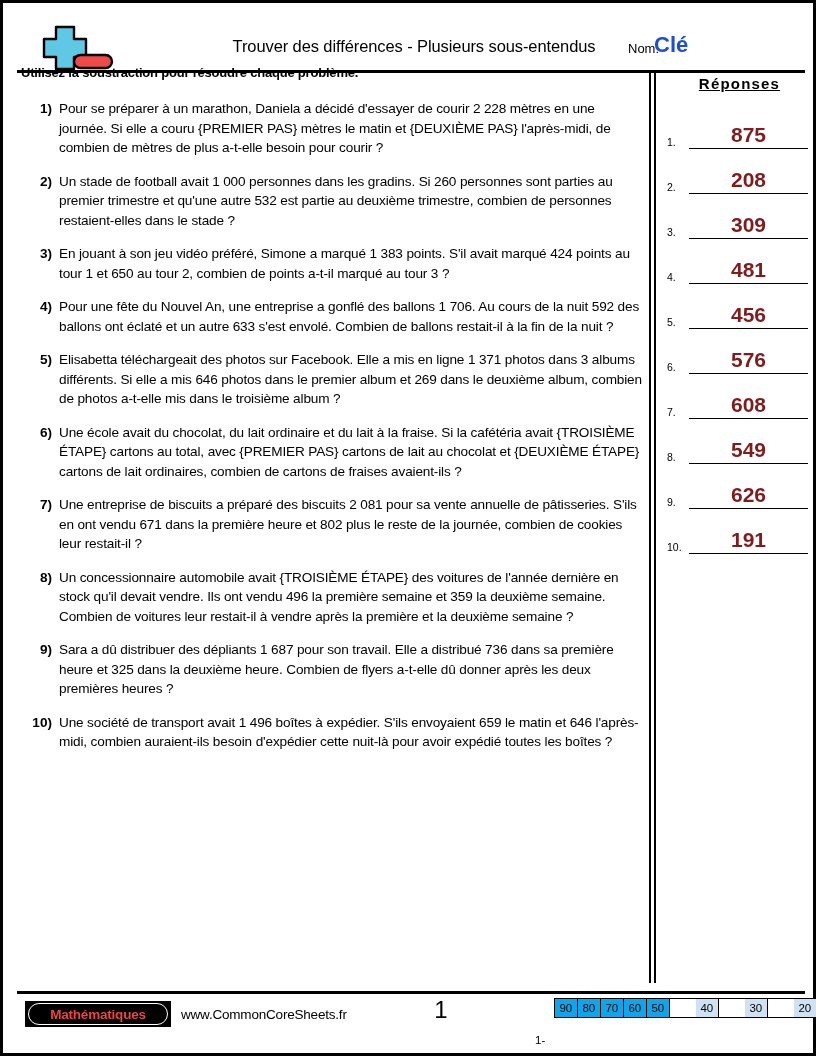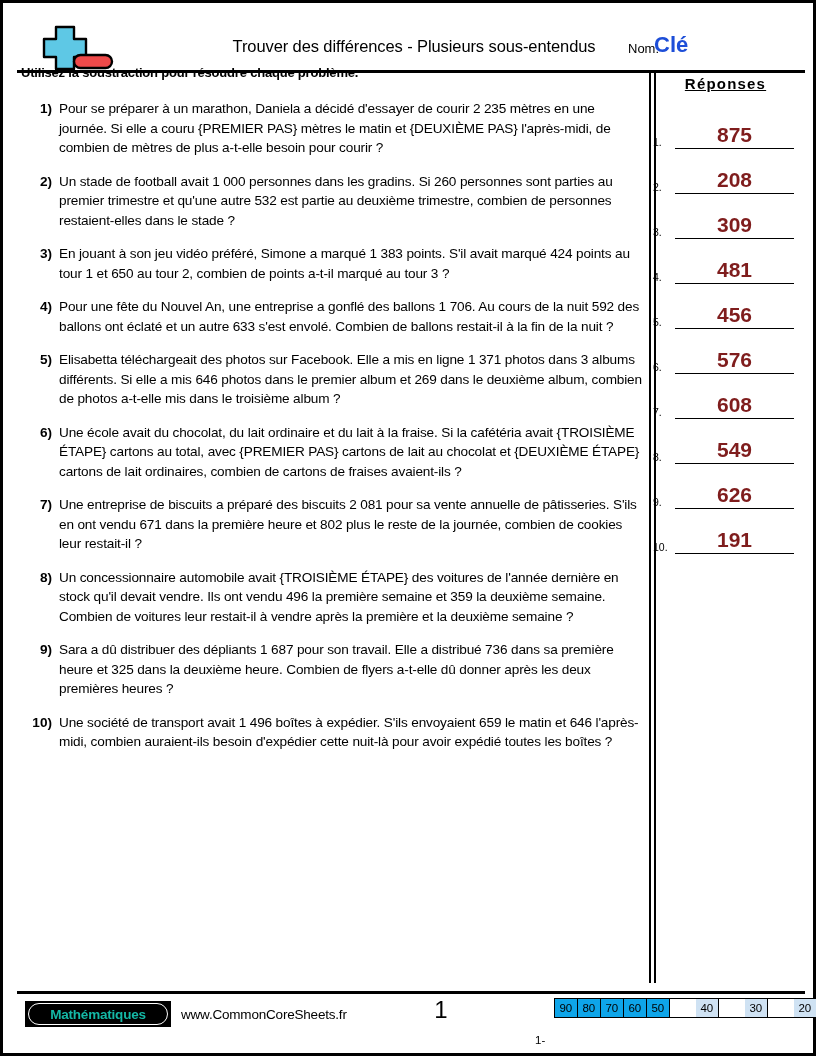--- a/index.html
+++ b/index.html
@@ -132,21 +132,21 @@
   .q-text {
     flex: 1 1 auto;
     font-size: 13.6px;
     line-height: 19.5px;
     letter-spacing: -0.15px;
   }
 
   
   .answers {
     position: absolute;
-    left: 650px;
+    left: 664px;
     top: 68px;
     width: 145px;
   }
   .answers-title {
     text-align: center;
     font-size: 15px;
     font-weight: bold;
     letter-spacing: 1.2px;
     text-decoration: underline;
     padding-top: 4px;
@@ -200,21 +200,21 @@
     background: #000;
     display: flex;
     align-items: center;
     justify-content: center;
   }
   .brand-pill {
     width: 138px;
     height: 20px;
     border: 1.6px solid #ffffff;
     border-radius: 11px;
-    color: #14b8a6;
+    color: #ef4444;
     font-size: 13.5px;
     font-weight: bold;
     display: flex;
     align-items: center;
     justify-content: center;
     letter-spacing: -0.2px;
   }
   .site {
     position: absolute;
     left: 178px;
@@ -292,21 +292,21 @@
 
   <div class="divider">
     <i class="a"></i>
       <i class="b"></i>
   </div>
 
   <div class="questions">
 
     <div class="q">
       <div class="q-num">1)</div>
-      <div class="q-text">Pour se préparer à un marathon, Daniela a décidé d'essayer de courir 2 235 mètres en une journée. Si elle a couru {PREMIER PAS} mètres le matin et {DEUXIÈME PAS} l'après-midi, de combien de mètres de plus a-t-elle besoin pour courir ?</div>
+      <div class="q-text">Pour se préparer à un marathon, Daniela a décidé d'essayer de courir 2 228 mètres en une journée. Si elle a couru {PREMIER PAS} mètres le matin et {DEUXIÈME PAS} l'après-midi, de combien de mètres de plus a-t-elle besoin pour courir ?</div>
     </div>
 
     <div class="q">
       <div class="q-num">2)</div>
       <div class="q-text">Un stade de football avait 1 000 personnes dans les gradins. Si 260 personnes sont parties au premier trimestre et qu'une autre 532 est partie au deuxième trimestre, combien de personnes restaient-elles dans le stade ?</div>
     </div>
 
     <div class="q">
       <div class="q-num">3)</div>
       <div class="q-text">En jouant à son jeu vidéo préféré, Simone a marqué 1 383 points. S'il avait marqué 424 points au tour 1 et 650 au tour 2, combien de points a-t-il marqué au tour 3 ?</div>

